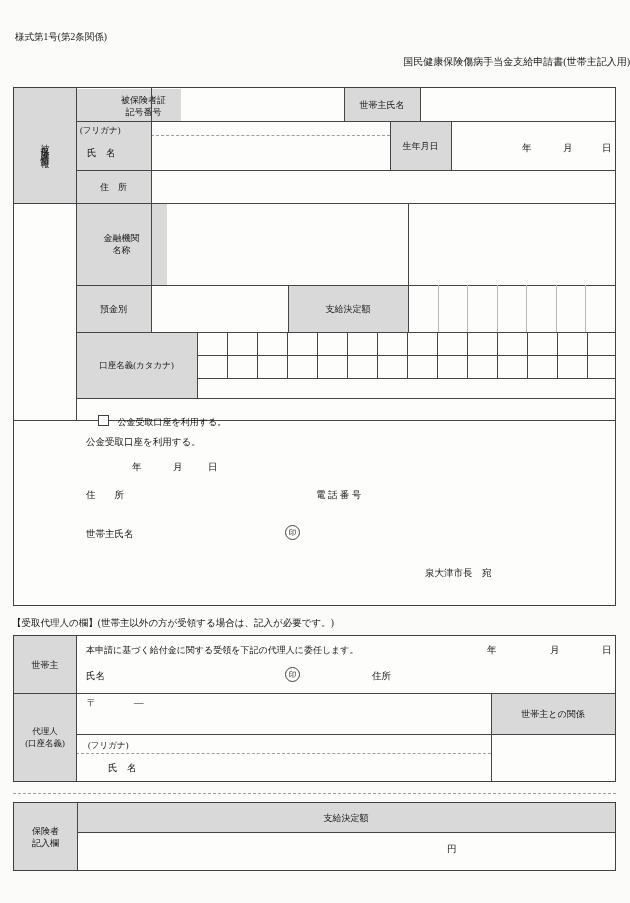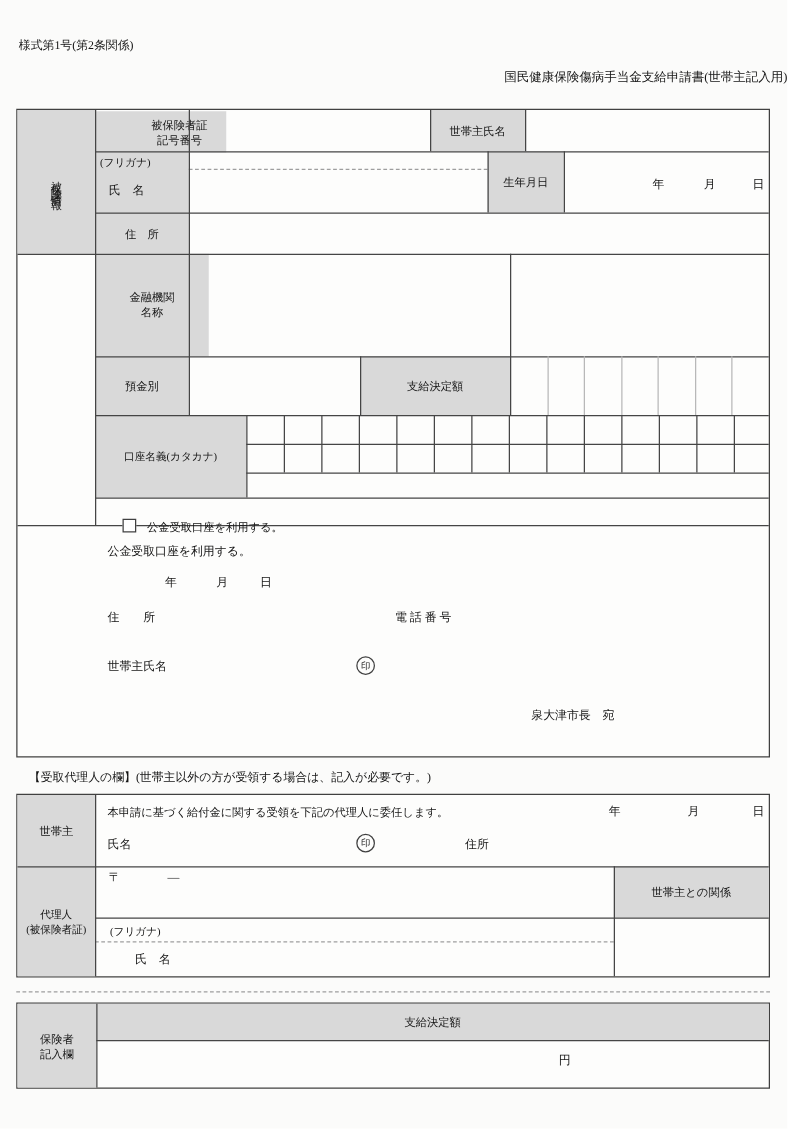--- a/index.html
+++ b/index.html
@@ -122,26 +122,26 @@
     <div class="tx" style="left:72px;top:401px;">住　　所</div>
     <div class="fc" style="left:130px;top:396px;width:165px;height:22px;"></div>
     <div class="tx" style="left:302px;top:401px;">電 話 番 号</div>
     <div class="fc" style="left:370px;top:396px;width:220px;height:22px;"></div>
     <div class="tx" style="left:72px;top:440px;">世帯主氏名</div>
     <div class="fc" style="left:135px;top:434px;width:130px;height:22px;"></div>
     <div class="seal" style="left:271px;top:437px;">印</div>
     <div class="tx" style="left:411px;top:479px;">泉大津市長　宛</div>
   </div>
 
-  <div class="tx" style="left:23px;top:617px;">【受取代理人の欄】(世帯主以外の方が受領する場合は、記入が必要です。)</div>
+  <div class="tx" style="left:12px;top:617px;">【受取代理人の欄】(世帯主以外の方が受領する場合は、記入が必要です。)</div>
 
   <div class="tbl" style="left:13px;top:635px;width:603px;height:147px;">
     <div class="gc" style="left:0;top:0;width:62px;height:57px;">世帯主</div>
     <div class="gc pre sm" style="left:0;top:57px;width:62px;height:88px;">代理人
-(被保険者証)</div>
+(口座名義)</div>
     <div class="gc" style="left:477px;top:57px;width:124px;height:41px;">世帯主との関係</div>
 
     <div class="fc" style="left:62px;top:0;width:539px;height:57px;"></div>
     <div class="fc" style="left:62px;top:57px;width:415px;height:41px;"></div>
     <div class="fc" style="left:62px;top:98px;width:415px;height:47px;"></div>
     <div class="fc" style="left:477px;top:98px;width:124px;height:47px;"></div>
 
     <div class="hl" style="left:0;top:57px;width:601px;"></div>
     <div class="hl" style="left:62px;top:98px;width:539px;"></div>
     <div class="hl dash" style="left:62px;top:117px;width:415px;"></div>

